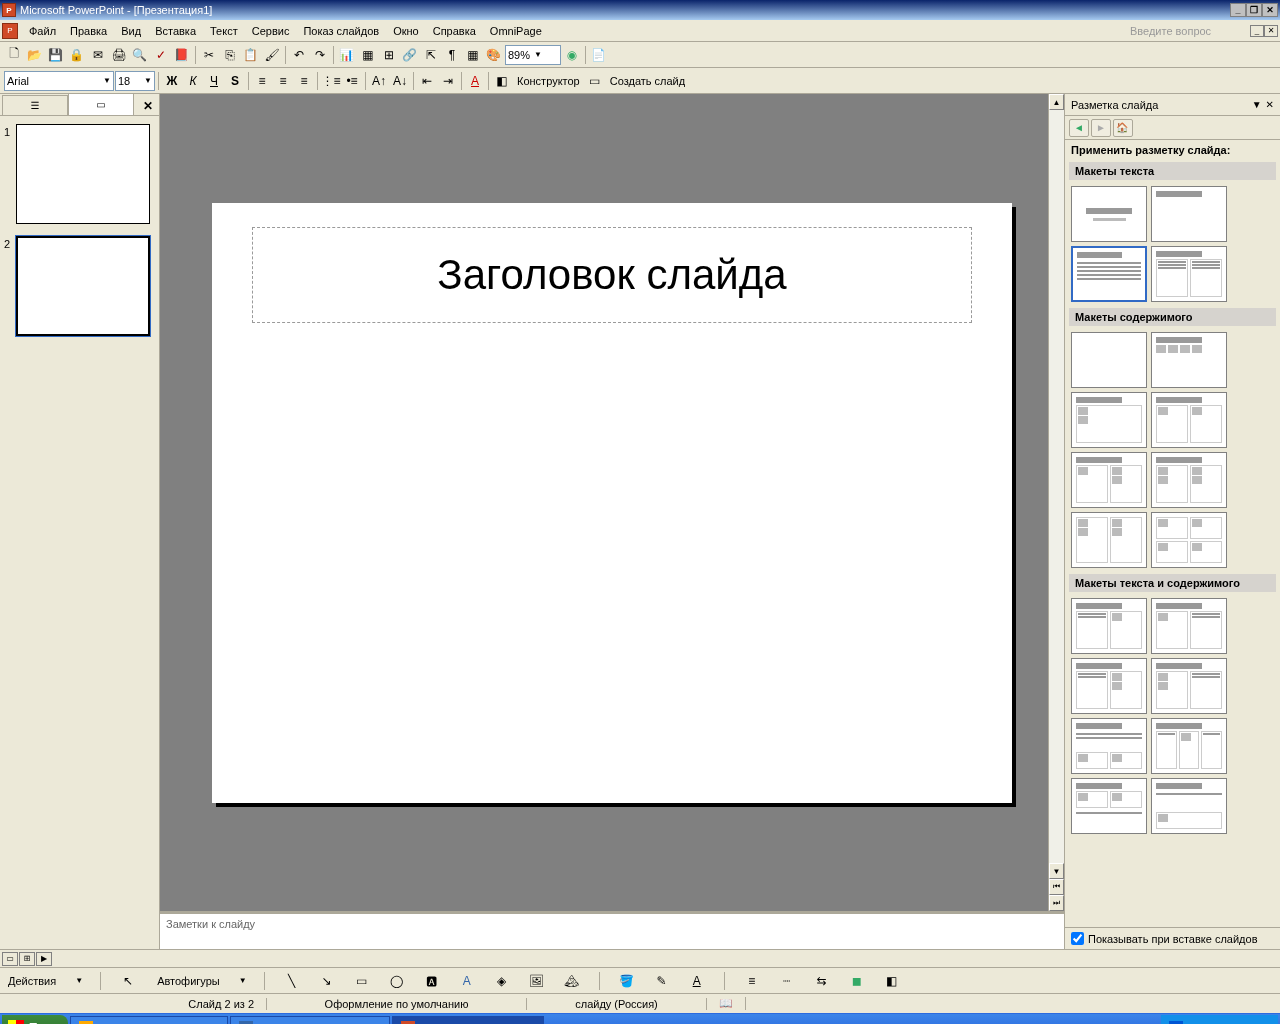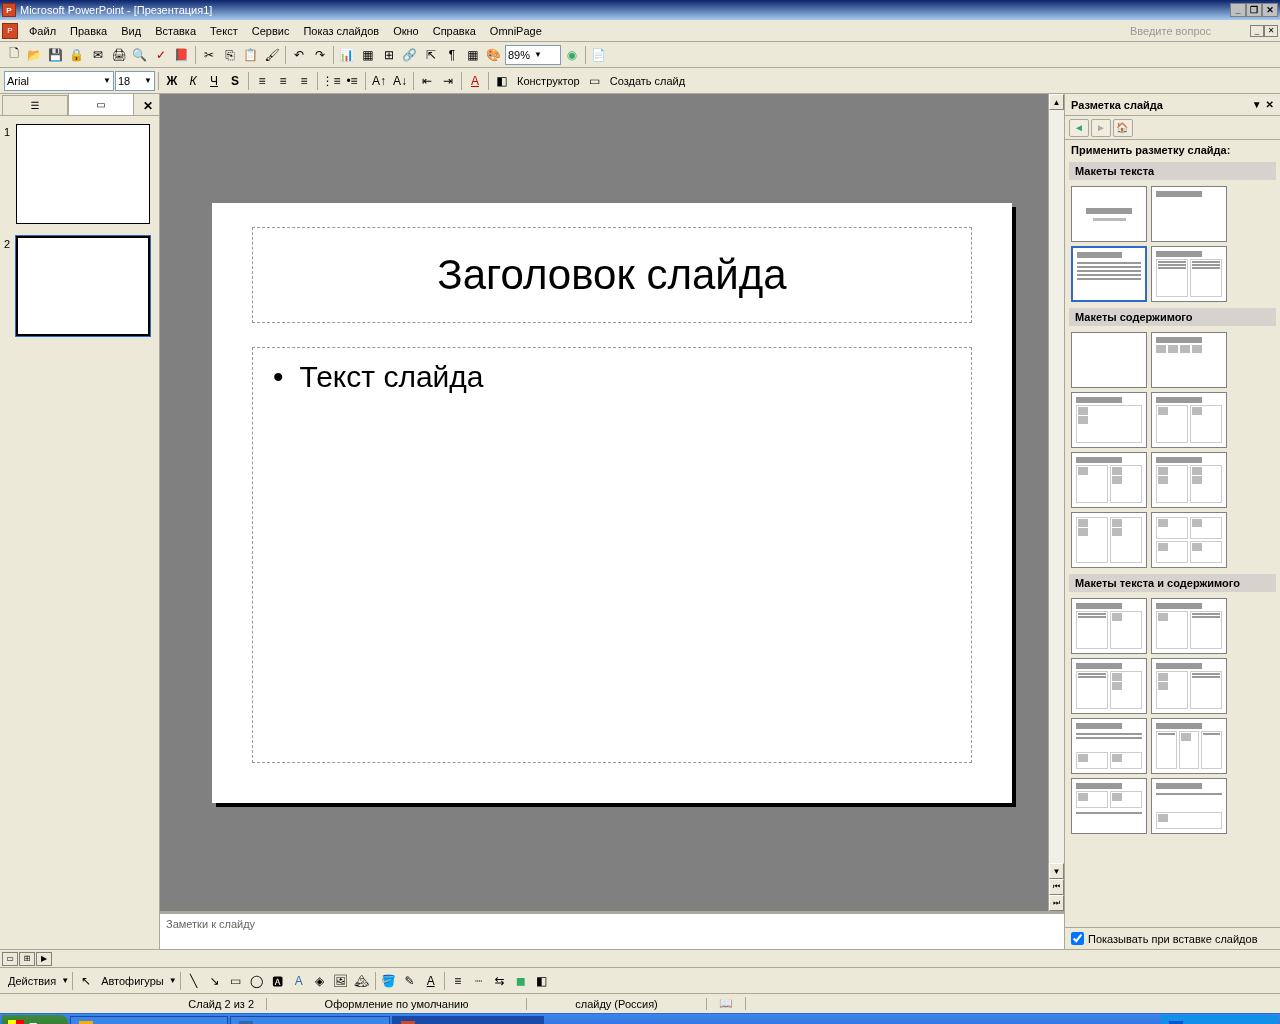--- a/index.html
+++ b/index.html
@@ -38,42 +38,42 @@
 .scroll-btn{height:16px;background:#ece9d8;border:1px solid #fff;border-right-color:#808080;border-bottom-color:#808080;display:flex;align-items:center;justify-content:center;font-size:8px}
 .scroll-track{flex:1;background:#f0f0e8}
 .nav-btns{display:flex;flex-direction:column}
 .slide{width:800px;height:600px;background:#fff;box-shadow:4px 4px 0 #000;position:relative}
 .title-box{position:absolute;left:40px;top:24px;right:40px;height:96px;border:1px dashed #9a9a9a;display:flex;align-items:center;justify-content:center;font-family:Arial;font-size:42px;color:#000}
 .content-box{position:absolute;left:40px;top:144px;right:40px;bottom:40px;border:1px dashed #9a9a9a;padding:12px 20px;font-family:Arial;font-size:30px;color:#000}
 .bullet{display:flex;align-items:flex-start}
 .bullet::before{content:"•";margin-right:16px}
 .notes-pane{height:38px;background:#fff;border-top:3px solid #aca899;padding:4px 6px;font-size:11px;color:#666}
 .right-panel{width:216px;background:#ece9d8;border-left:1px solid #aca899;display:flex;flex-direction:column}
-.pane-header{height:22px;display:flex;align-items:center;padding:0 6px;font-weight:bold;font-size:11px;background:#ece9d8;border-bottom:1px solid #aca899}
+.pane-header{height:22px;display:flex;align-items:center;padding:0 6px;font-weight:normal;font-size:11px;background:#ece9d8;border-bottom:1px solid #aca899}
 .pane-header .close{margin-left:auto;display:flex;gap:4px;font-size:10px}
 .pane-nav{height:24px;display:flex;align-items:center;padding:0 4px;gap:2px;background:#ece9d8;border-bottom:1px solid #aca899}
 .nav-btn-sm{width:20px;height:18px;border:1px solid #aca899;border-radius:2px;display:flex;align-items:center;justify-content:center;font-size:10px;background:#f0ede0}
 .pane-label{padding:4px 6px;font-size:11px;font-weight:bold}
 .layout-scroll{flex:1;overflow-y:auto;padding:0 4px}
 .section-hdr{background:#d6d3ce;padding:3px 6px;font-size:11px;font-weight:bold;margin:2px 0}
 .layout-grid{display:flex;flex-wrap:wrap;gap:4px;padding:4px 2px}
 .layout-item{width:76px;height:56px;background:#fff;border:1px solid #808080;padding:4px;display:flex;flex-direction:column;gap:2px;cursor:pointer}
 .layout-item.selected{border:2px solid #316ac5}
 .lay-title{height:6px;background:#999;width:70%}
 .lay-sub{height:3px;background:#bbb;width:50%}
 .lay-lines{flex:1;display:flex;flex-direction:column;gap:2px;padding-top:2px}
 .lay-line{height:2px;background:#999}
 .lay-cols{flex:1;display:flex;gap:2px}
 .lay-col{flex:1;border:1px solid #ccc;display:flex;flex-direction:column;gap:1px;padding:1px}
 .lay-icons{flex:1;display:flex;flex-wrap:wrap;gap:2px;align-content:flex-start}
 .lay-ico{width:10px;height:8px;background:#bbb}
 .pane-footer{padding:4px 6px;display:flex;align-items:center;gap:4px;font-size:11px;border-top:1px solid #aca899}
 .view-switcher{height:18px;background:#ece9d8;border-top:1px solid #aca899;display:flex;align-items:center;padding:0 2px}
 .vs-btn{width:16px;height:14px;border:1px solid #808080;display:flex;align-items:center;justify-content:center;font-size:8px;margin-right:1px;background:#ece9d8}
-.draw-toolbar{height:26px;background:#ece9d8;border-top:1px solid #aca899;display:flex;align-items:center;padding:0 4px;gap:1px}
+.draw-toolbar{height:26px;background:#ece9d8;border-top:1px solid #aca899;display:flex;align-items:center;padding:0 4px;gap:15px}
 .statusbar{height:20px;background:#ece9d8;border-top:1px solid #aca899;display:flex;align-items:center;font-size:11px}
 .status-cell{padding:0 12px;border-right:1px solid #aca899}
 .status-cell.wide{flex:1;text-align:center}
 .taskbar{height:30px;background:linear-gradient(to bottom,#245edb,#3b84e8 5%,#245edb);display:flex;align-items:center;padding:0 2px;gap:2px}
 .start-btn{height:26px;padding:0 12px 0 6px;background:linear-gradient(to bottom,#3c8b3c,#2e6e2e);border-radius:0 8px 8px 0;color:#fff;font-weight:bold;font-style:italic;display:flex;align-items:center;gap:4px;font-size:12px}
 .start-flag{width:16px;height:16px;background:conic-gradient(#f00 0 25%,#0f0 0 50%,#00f 0 75%,#ff0 0)}
 .task-btn{height:24px;padding:0 8px;background:#3b84e8;border:1px solid #1a4aa8;color:#fff;display:flex;align-items:center;gap:4px;font-size:11px;max-width:160px;overflow:hidden;white-space:nowrap}
 .task-btn.active{background:#1a4aa8}
 .task-ico{width:14px;height:14px;background:#fff;flex-shrink:0}
 .tray{margin-left:auto;height:26px;background:#1290e9;display:flex;align-items:center;padding:0 8px;gap:6px;color:#fff;font-size:11px}
@@ -210,25 +210,20 @@
       </div>
     </div>
   </div>
 
   <div class="center">
     <div class="slide-area">
       <div class="slide">
         <div class="title-box">
             <span>Заголовок слайда</span>
           </div>
-        <div class="content-box">
-          <div class="bullet">
-              <span>Текст слайда</span>
-            </div>
-        </div>
       </div>
       <div class="vscroll">
         <div class="scroll-btn">▲</div>
         <div class="scroll-track"></div>
         <div class="scroll-btn">▼</div>
         <div class="nav-btns">
           <div class="scroll-btn">⏮</div>
           <div class="scroll-btn">⏭</div>
         </div>
       </div>

